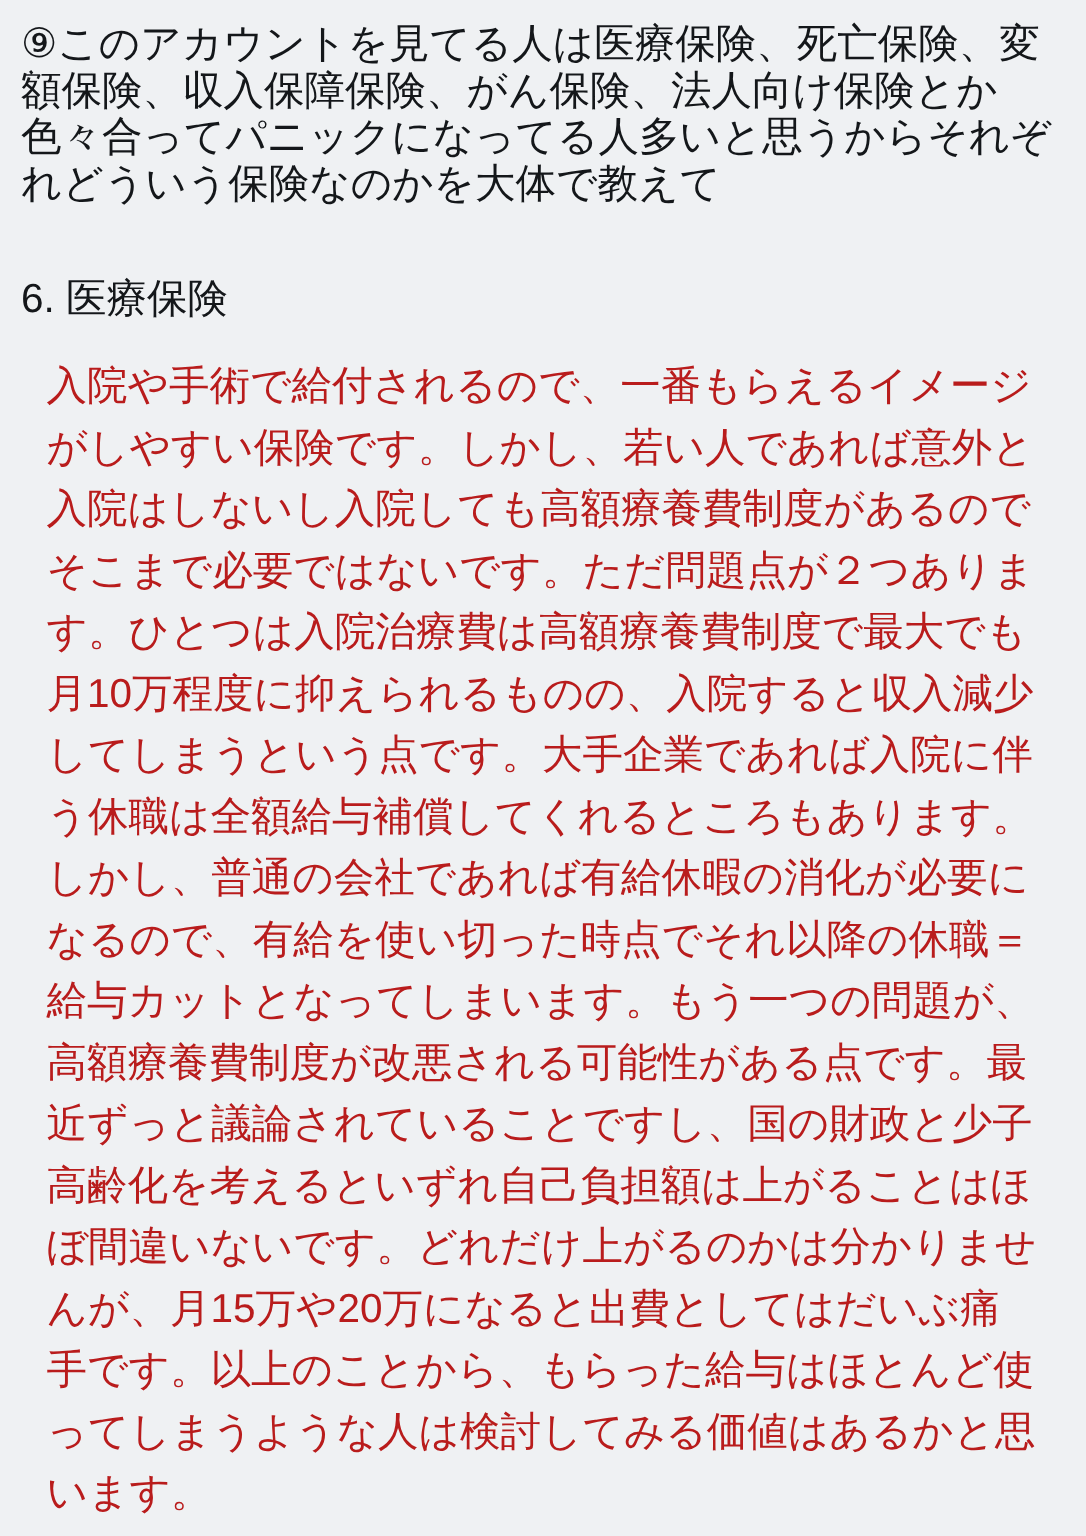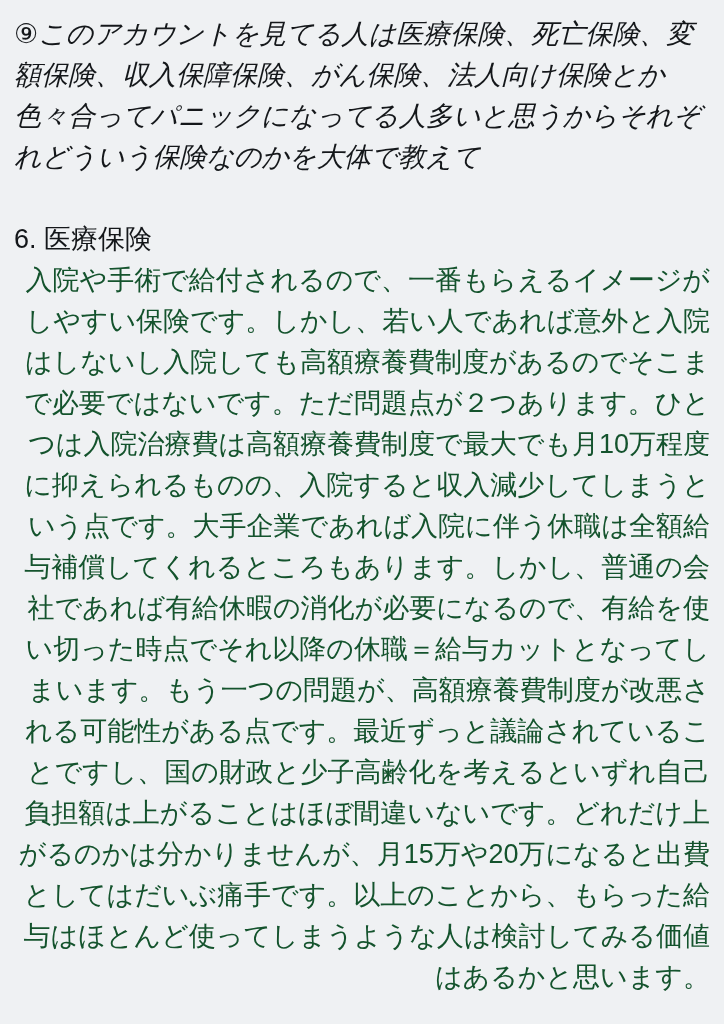--- a/index.html
+++ b/index.html
@@ -16,46 +16,44 @@
   }
   .page {
     width: 724px;
     height: 1024px;
     box-sizing: border-box;
     padding: 14px 14px 0 14px;
     background: #eff1f3;
   }
   .intro {
     font-size: 27px;
-    line-height: 41px;
+    line-height: 31px;
     letter-spacing: 0px;
     font-weight: 400;
     color: #14171a;
     margin: 0;
     white-space: pre-wrap;
-    font-style: italic;
   }
   .spacer {
     height: 41px;
   }
   .section-heading {
     font-size: 27px;
     line-height: 41px;
     font-weight: 400;
     color: #14171a;
     margin: 0;
   }
   .body-text {
     font-size: 27px;
     line-height: 41px;
     font-weight: 400;
-    color: #14532d;
-    margin: 0;
+    color: #b91c1c;
+    margin: 17px;
     white-space: pre-wrap;
-    text-align: right;
   }
 </style>
 </head>
 <body>
 
 <div class="page">
 
   <p class="intro">⑨このアカウントを見てる人は医療保険、死亡保険、変額保険、収入保障保険、がん保険、法人向け保険とか色々合ってパニックになってる人多いと思うからそれぞれどういう保険なのかを大体で教えて</p>
 
   <div class="spacer"></div>

